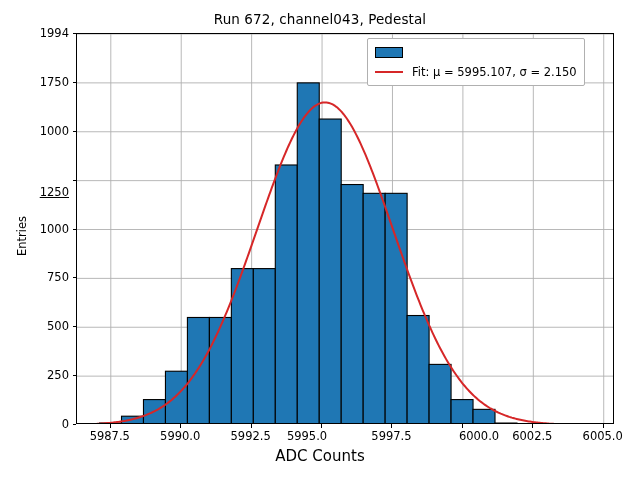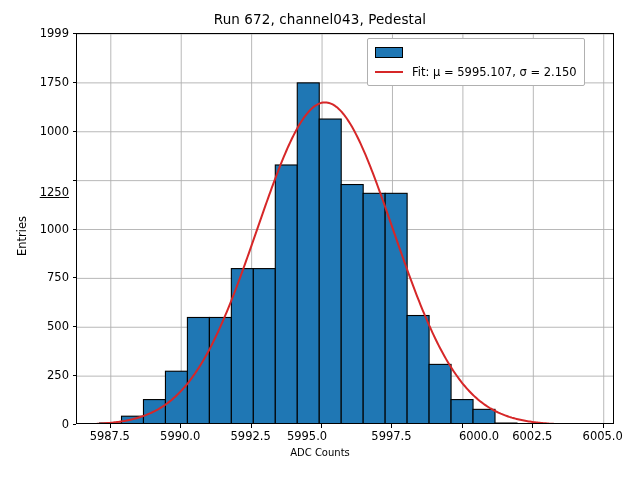--- a/index.html
+++ b/index.html
@@ -38,21 +38,21 @@
     position:absolute;font-size:11.5px;color:#000000;
     transform:translateY(-50%);text-align:right;white-space:nowrap;
     right:571px;
   }
   .xtickmark{position:absolute;width:1px;height:3.5px;background:#000;top:424px;}
   .ytickmark{position:absolute;height:1px;width:3.5px;background:#000;left:72.5px;}
 
   
   #xlabel{
     position:absolute;left:0;top:447px;width:640px;
-    text-align:center;font-size:10px;color:#000000;
+    text-align:center;font-size:15px;color:#000000;
   }
   #ylabel{
     position:absolute;font-size:11.5px;color:#000000;
     left:-18px;top:229px;width:80px;text-align:center;
     transform:rotate(-90deg);transform-origin:center center;
   }
 
   
   #legend{
     position:absolute;left:367px;top:38px;
@@ -157,21 +157,21 @@
       <div class="ytick" style="top: 277.375px;">750</div>
       <div class="ytickmark" style="top: 277.375px;"></div>
       <div class="ytick" style="top: 228.5px;">1000</div>
       <div class="ytickmark" style="top: 228.5px;"></div>
       <div class="ytick" style="top: 192px; text-decoration: underline;">1250</div>
       <div class="ytickmark" style="top: 179.625px;"></div>
       <div class="ytick" style="top: 130.75px;">1000</div>
       <div class="ytickmark" style="top: 130.75px;"></div>
       <div class="ytick" style="top: 81.875px;">1750</div>
       <div class="ytickmark" style="top: 81.875px;"></div>
-      <div class="ytick" style="top: 33px;">1999</div>
+      <div class="ytick" style="top: 33px;">1994</div>
       <div class="ytickmark" style="top: 33px;"></div>
     </div>
 
   <div id="xlabel">ADC Counts</div>
   <div id="ylabel">Entries</div>
 
   <div id="legend">
     <div class="legrow">
       <span class="swatch-patch"></span>
     </div>

